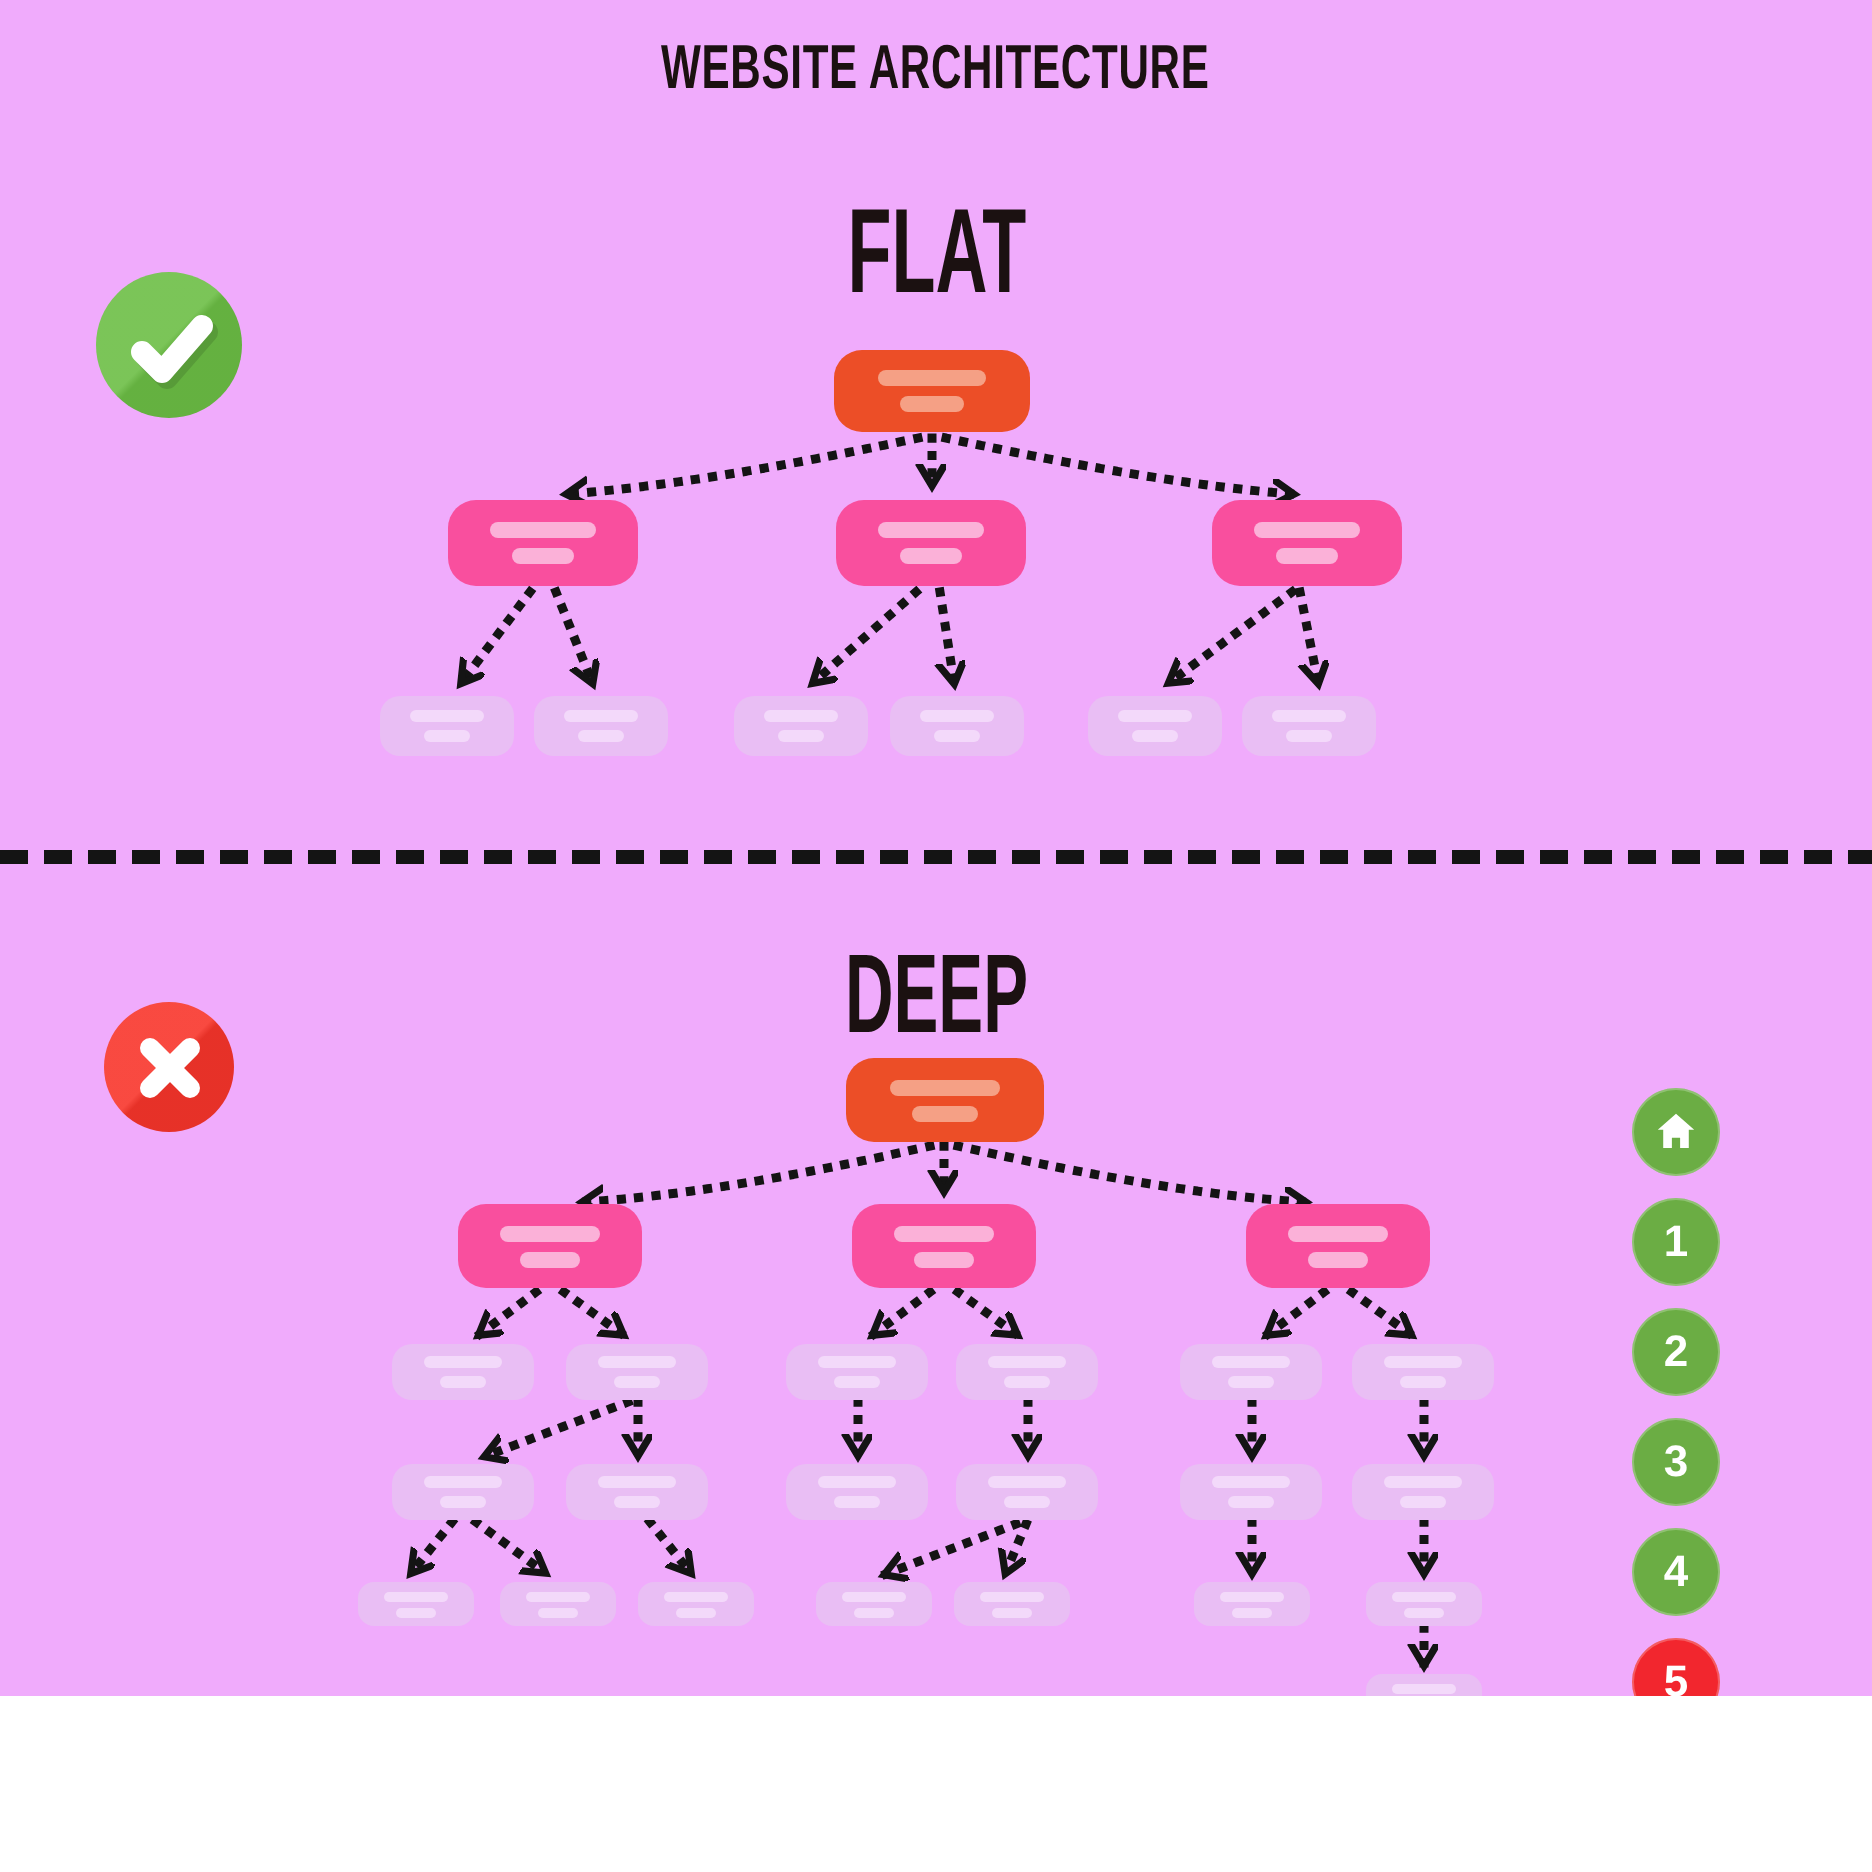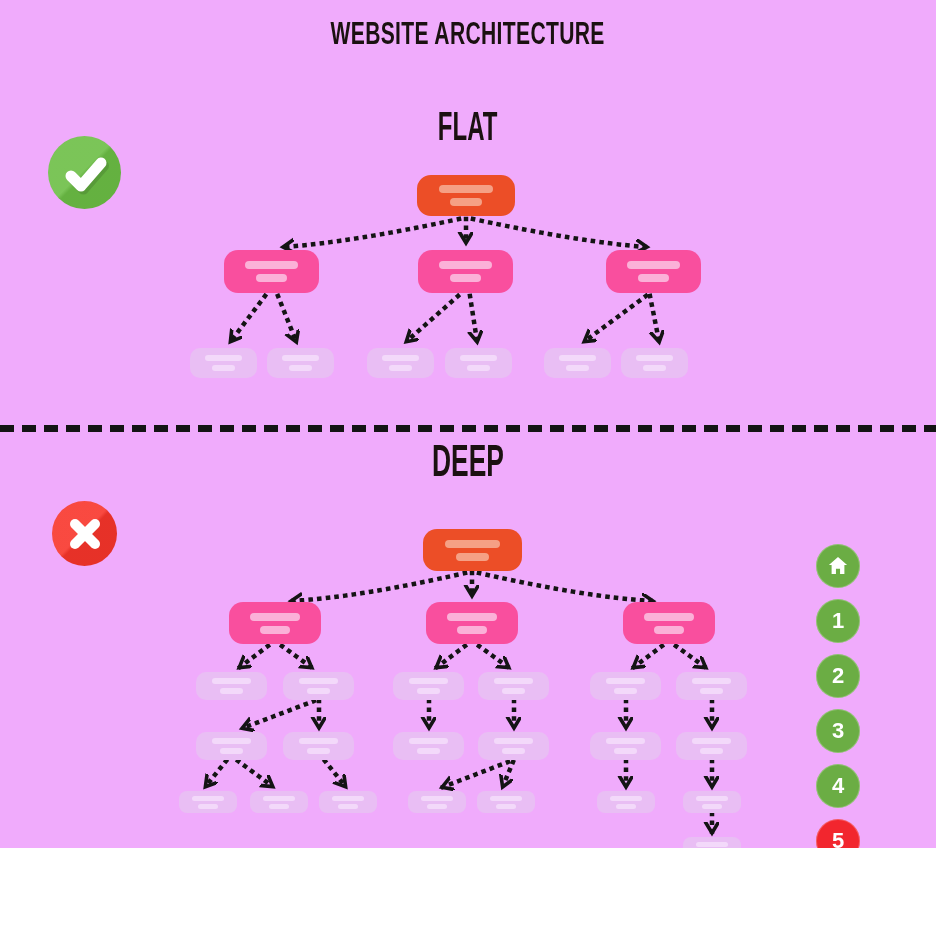--- a/index.html
+++ b/index.html
@@ -2,23 +2,23 @@
 <html><head>
 <meta charset="utf-8">
 <style>
   html,body{margin:0;padding:0;background:#fff;}
   .stage{position:relative;width:936px;height:848px;background:#f0abfc;overflow:hidden;
          font-family:"Liberation Sans",sans-serif;}
   .heading{position:absolute;left:0;width:936px;text-align:center;color:#1b1111;white-space:nowrap;}
   .heading>span{display:inline-block;font-weight:700;}
   .page-title{top:17px;font-size:31px;line-height:34px;}
   .page-title>span{transform:scaleX(.68);letter-spacing:.5px;}
-  .flat-title{top:96px;font-size:40px;line-height:60px;}
+  .flat-title{top:96px;font-size:60px;line-height:60px;}
   .flat-title>span{transform:scaleX(.6);font-weight:800;}
-  .deep-title{top:432px;font-size:44px;line-height:58px;}
+  .deep-title{top:468px;font-size:56px;line-height:58px;}
   .deep-title>span{transform:scaleX(.6);font-weight:800;}
   .brand{top:866px;font-size:56px;line-height:56px;}
   .brand>span{transform:scaleX(.54);}
   .verdict{position:absolute;border-radius:50%;display:flex;align-items:center;justify-content:center;
            background-image:linear-gradient(135deg,rgba(255,255,255,.10) 48%,rgba(0,0,0,.07) 52%);}
   .verdict.good{left:48px;top:136px;width:73px;height:73px;background-color:var(--good);}
   .verdict.bad{left:52px;top:501px;width:65px;height:65px;background-color:var(--bad);}
   .divider{position:absolute;left:0;top:425px;width:936px;height:7px;
            background:repeating-linear-gradient(90deg,var(--arrow) 0 14px,transparent 14px 22px);}
   .node{position:absolute;display:flex;flex-direction:column;align-items:center;justify-content:center;

